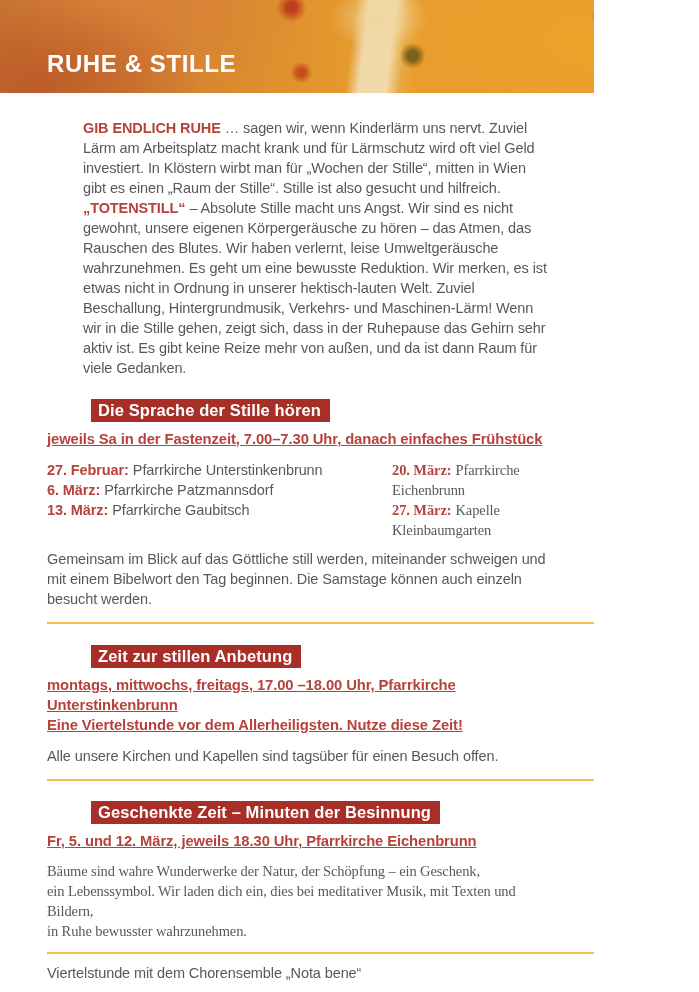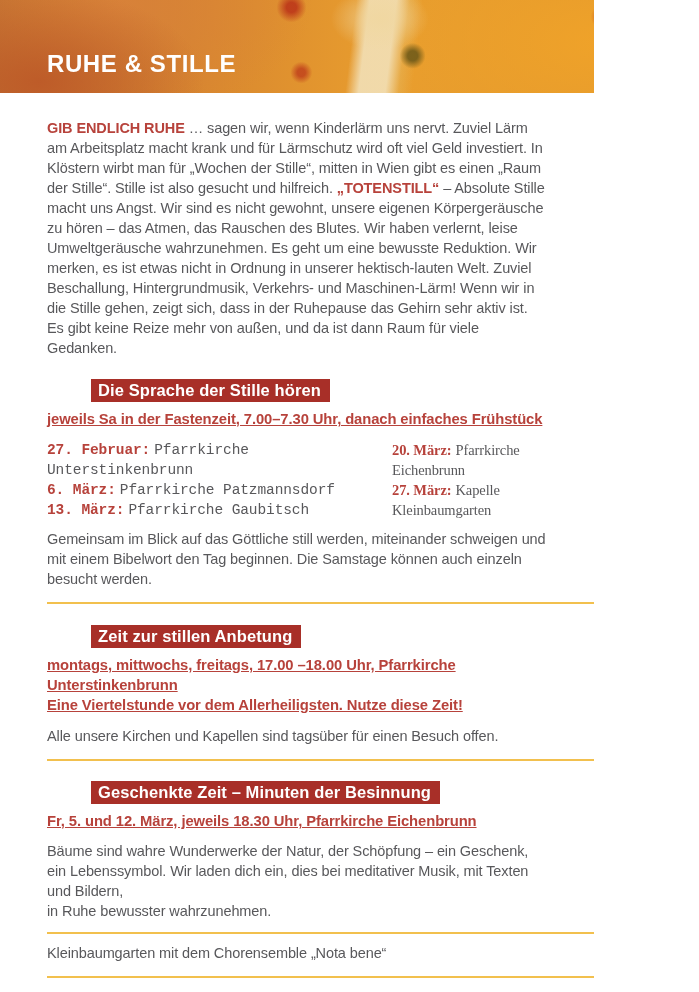--- a/index.html
+++ b/index.html
@@ -25,41 +25,41 @@
   }
   .banner h1 {
     position:absolute; left:47px; top:50px;
     font-size:24px; font-weight:700; letter-spacing:0.6px; color:#ffffff;
   }
   
   .content { padding:0 47px; }
   .txt  { color:#58585b; font-size:14.5px; letter-spacing:-0.1px; line-height:20px; }
   .red  { color:#b7423b; }
   .bold { font-weight:700; }
-  .intro { margin-top:25px; }
+  .intro { margin-top:25px;margin-left:36px; }
   .badge-row { line-height:0;padding-left:44px; }
   .badge {
     display:inline-block; background:#a82f28; color:#ffffff;
     font-weight:700; font-size:16.5px; line-height:22px; padding:0 9px 1px 7px;
     letter-spacing:0.1px;
   }
   .sub {
     color:#b7423b; font-weight:600; font-size:14.8px; letter-spacing:-0.1px; line-height:20px;
     margin-top:7px;
     text-decoration:underline;
   }
   .dates { display:flex; margin-top:11px; }
-  .date-col-left  { width:345px;font-family:Liberation Mono, monospace; }
+  .date-col-left  { width:345px; }
   .date-col-right { flex:1;font-family:Liberation Serif, serif; }
   .date-row { line-height:20px; font-size:14.5px; letter-spacing:-0.1px; }
   .date-row .d { color:#b7423b; font-weight:700; margin-right:4px; }
   .date-row .p { color:#58585b; }
   .para-1 { margin-top:9px;  }
   .para-2 { margin-top:11px; }
-  .para-3 { margin-top:10px; }
+  .para-3 { margin-top:10px;font-family:Liberation Serif, serif; }
   .para-4 { margin-top:9px;  }
   .divider {
     border:none; border-top:2px solid #f2c04e; height:0; width:605px;
     margin:0;
   }
   .div-1 { margin-top:13px; }
   .div-2 { margin-top:13px; }
   .div-3 { margin-top:11px; }
   .div-4 { margin-top:13px; }
   .badge-m-1 { margin-top:21px; }
@@ -112,18 +112,18 @@
     <section>
       <div class="badge-row badge-m-3">
         <span class="badge">Geschenkte Zeit – Minuten der Besinnung</span>
       </div>
       <p class="sub">Fr, 5. und 12. März, jeweils 18.30 Uhr, Pfarrkirche Eichenbrunn</p>
       <p class="txt para-3"><span>Bäume sind wahre Wunderwerke der Natur, der Schöpfung – ein Geschenk,</span><br><span>ein Lebenssymbol. Wir laden dich ein, dies bei meditativer Musik, mit Texten und Bildern,</span><br><span>in Ruhe bewusster wahrzunehmen.</span></p>
       <hr class="divider div-3">
     </section>
 
     <section>
-      <p class="txt para-4"><span>Kleinbaumgarten mit dem Chorensemble „Nota bene“</span><br></p>
+      <p class="txt para-4"><span>Viertelstunde mit dem Chorensemble „Nota bene“</span><br></p>
       <hr class="divider div-4">
     </section>
 
   </main>
 </div>
 
 </body></html>

